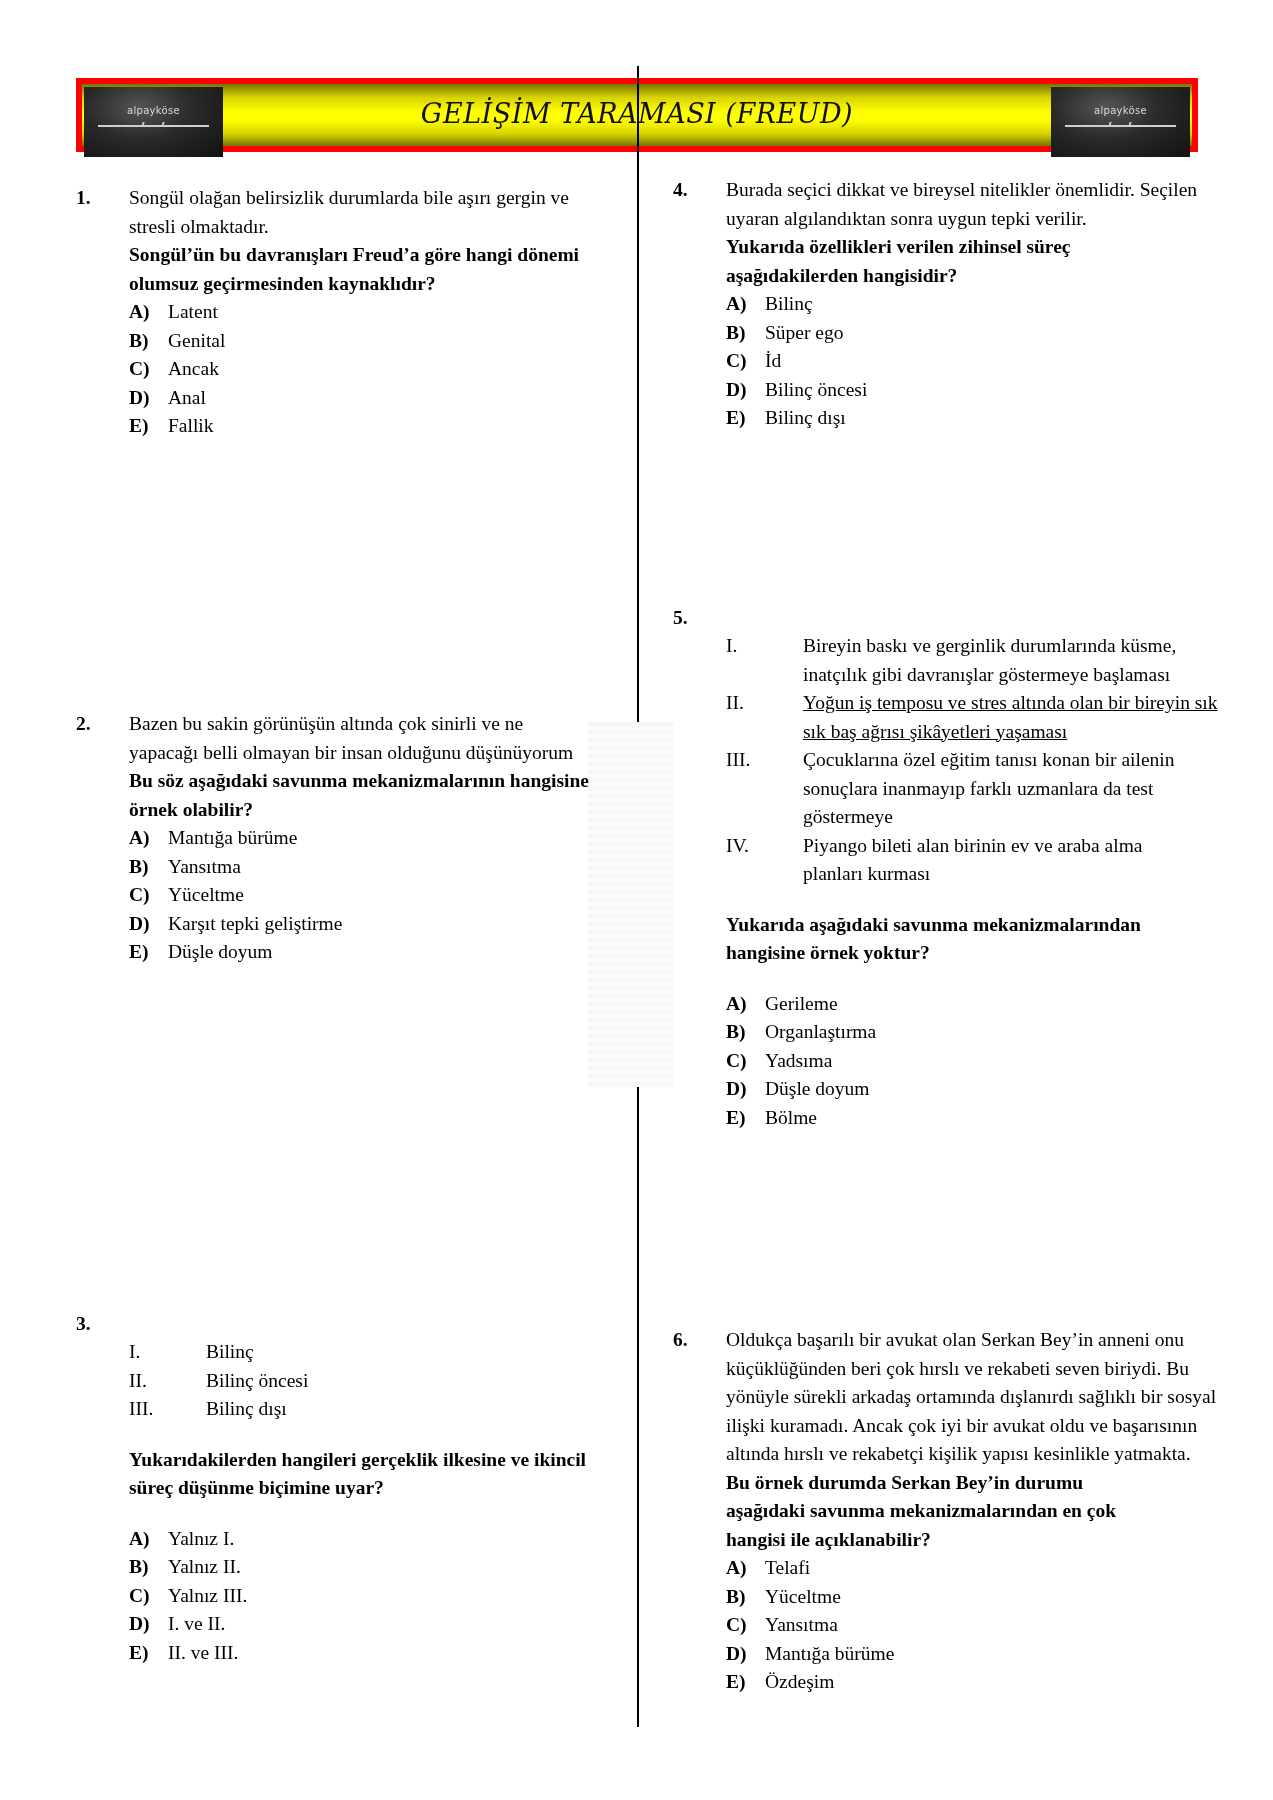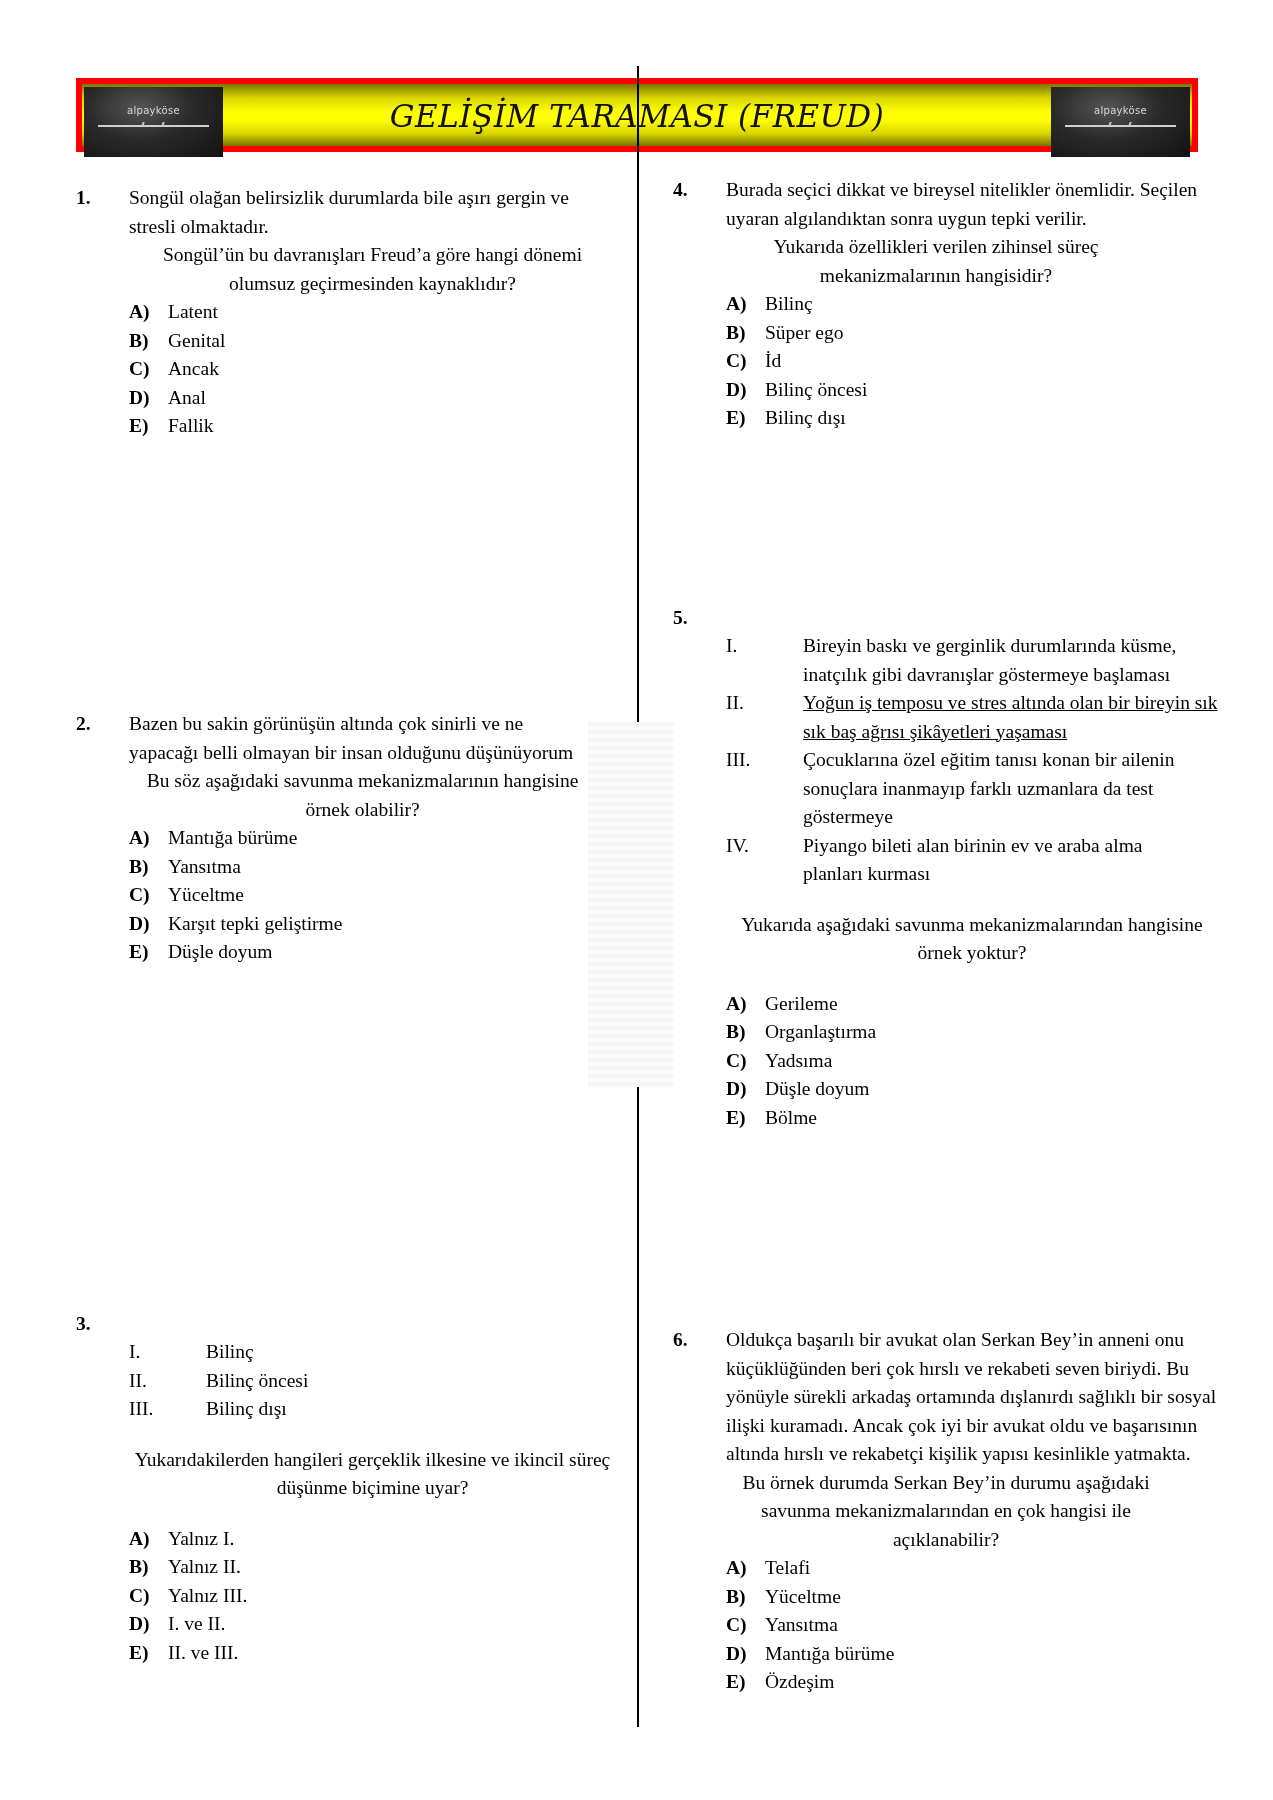--- a/index.html
+++ b/index.html
@@ -15,36 +15,36 @@
           background: radial-gradient(ellipse at 40% 30%, #555 0%, #2a2a2a 45%, #111 100%);
           overflow: hidden; }
   .logo.left { left: 2px; }
   .logo.right { right: 2px; }
   .logo-text { position: absolute; left: 0; right: 0; top: 18px; text-align: center;
                font-family: "DejaVu Sans", sans-serif; font-size: 10px; color: #d8d8d8; letter-spacing: 0.3px; }
   .logo-book { position: absolute; left: 14px; right: 14px; top: 38px; height: 2px; background: #cfcfcf; }
   .logo-book::before { content: ""; position: absolute; left: 40%; top: -3px; width: 18px; height: 4px;
                        border-left: 2px solid #ccc; border-right: 2px solid #ccc; transform: skewX(-20deg); }
   .banner-title { position: absolute; left: 150px; right: 150px; top: 14px; text-align: center;
-                  font-family: "DejaVu Serif", serif; font-style: italic; font-size: 31px; color: #111;
+                  font-family: "DejaVu Serif", serif; font-style: italic; font-size: 27px; color: #111;
                   letter-spacing: 0.5px; }
 
   
   .divider { position: absolute; left: 637px; width: 2px; background: #000; }
   .divider.d1 { top: 66px; height: 658px; }
   .divider.d2 { top: 1087px; height: 640px; }
   .watermark { position: absolute; left: 588px; top: 722px; width: 86px; height: 366px;
                background: repeating-linear-gradient(to bottom, #f6f6f6 0px, #f6f6f6 4px, #fbfbfb 4px, #fbfbfb 8px); }
 
   
   .q { position: absolute; font-size: 19.5px; line-height: 28.5px; }
   .q .num { position: absolute; left: 0; top: 0; font-weight: bold; }
   .q .body { margin-left: 53px; }
   .q .stem { }
-  .q .ask { font-weight: normal; text-align: center; }
+  .q .ask { font-weight: bold; }
   .opt { display: flex; }
   .opt .letter { font-weight: bold; width: 39px; flex: none; }
   .roman { display: flex; }
   .roman .rn { width: 77px; flex: none; }
   .gap { height: 22px; }
 </style>
 </head>
 <body>
 
 <div class="banner">
@@ -159,21 +159,21 @@
         <span class="letter">E)</span>
         <span>II. ve III.</span>
       </div>
   </div>
 </div>
 
 <div class="q" style="left:673px; top:176px; width:540px;">
   <span class="num">4.</span>
   <div class="body">
     <div class="stem">Burada seçici dikkat ve bireysel nitelikler önemlidir. Seçilen uyaran algılandıktan sonra uygun tepki verilir.</div>
-    <div class="ask" style="width:420px;">Yukarıda özellikleri verilen zihinsel süreç mekanizmalarının hangisidir?</div>
+    <div class="ask" style="width:420px;">Yukarıda özellikleri verilen zihinsel süreç aşağıdakilerden hangisidir?</div>
     <div class="opt">
         <span class="letter">A)</span>
         <span>Bilinç</span>
       </div>
     <div class="opt">
         <span class="letter">B)</span>
         <span>Süper ego</span>
       </div>
     <div class="opt">
         <span class="letter">C)</span>

